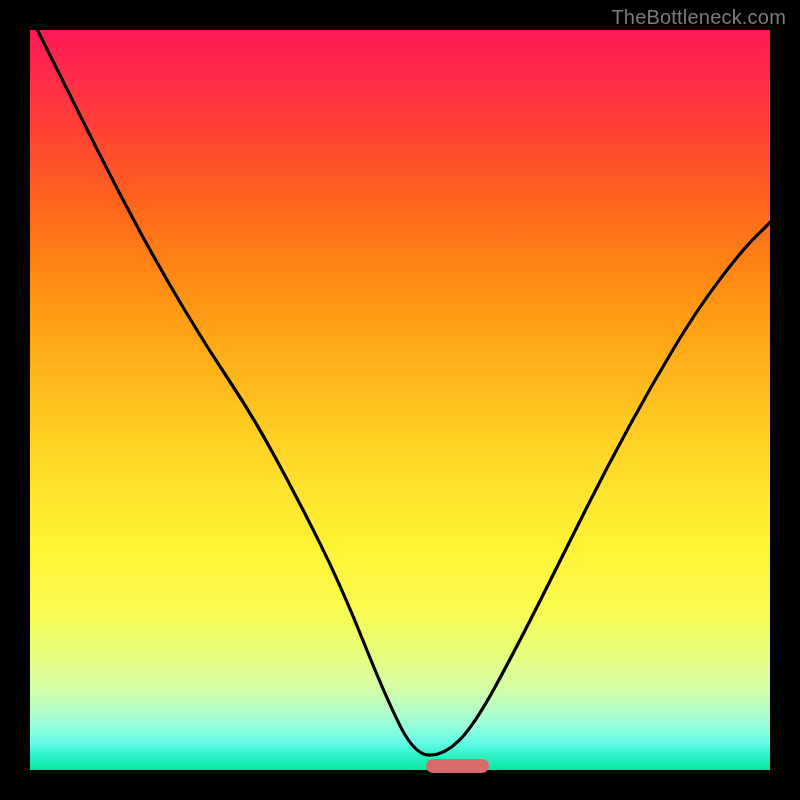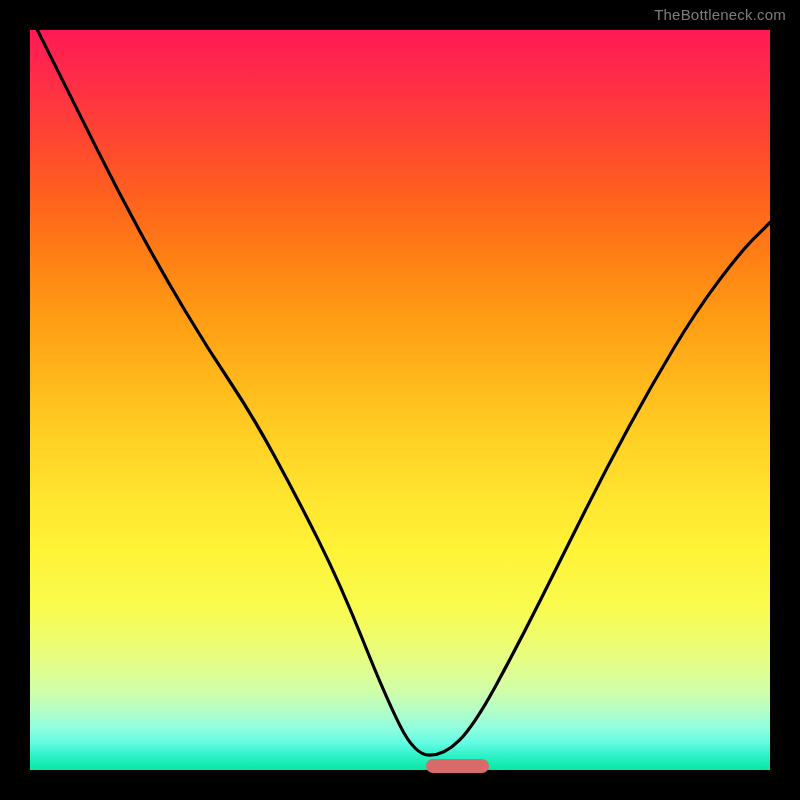--- a/index.html
+++ b/index.html
@@ -57,21 +57,21 @@
     height: 14px;
     border-radius: 7px;
     background: #d86a6a;
     bottom: -3px;
   }
   .watermark {
     position: absolute;
     top: 6px;
     right: 14px;
     font-family: Arial, Helvetica, sans-serif;
-    font-size: 15px;
+    font-size: 20px;
     color: #7d7d7d;
     letter-spacing: 0.2px;
   }
 </style>
 </head>
 <body>
 
 <div class="frame">
 
   <div class="watermark">TheBottleneck.com</div>

